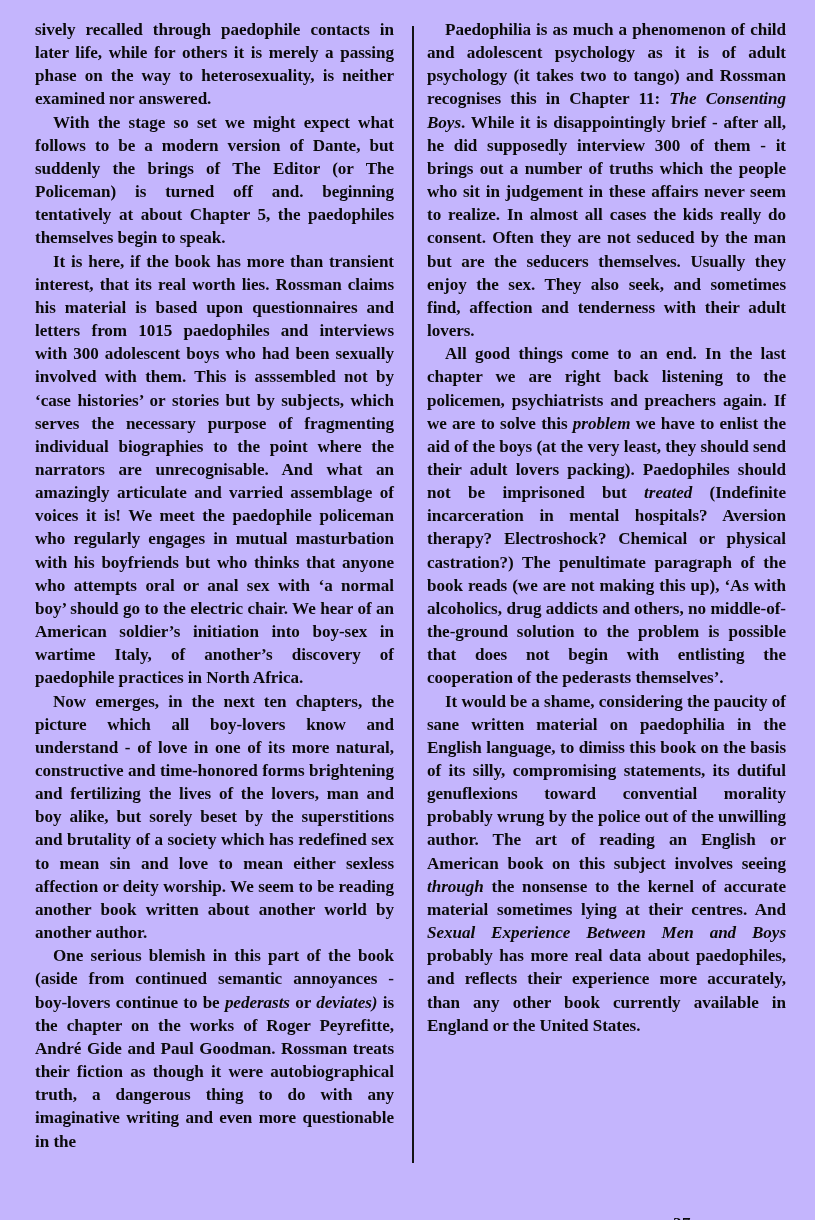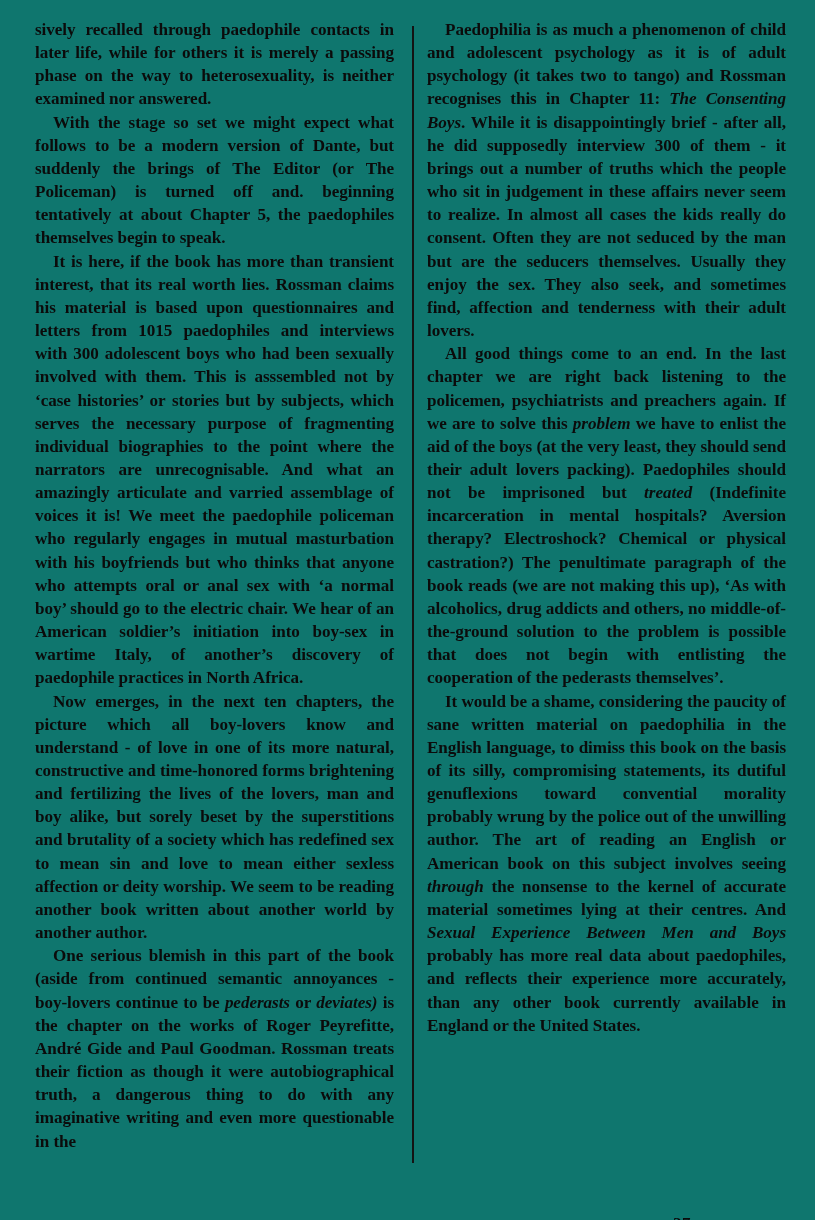--- a/index.html
+++ b/index.html
@@ -4,21 +4,21 @@
 <style>
   html, body {
     margin: 0;
     padding: 0;
     background: #ffffff;
   }
   .page {
     position: relative;
     width: 815px;
     height: 1220px;
-    background: #0f766e;
+    background: #c4b5fd;
     overflow: hidden;
     font-family: "Liberation Serif", "DejaVu Serif", serif;
     color: #0b0b0b;
   }
   .columns {
     position: absolute;
     left: 35px;
     top: 18px;
     width: 751px;
     height: 1120px;

